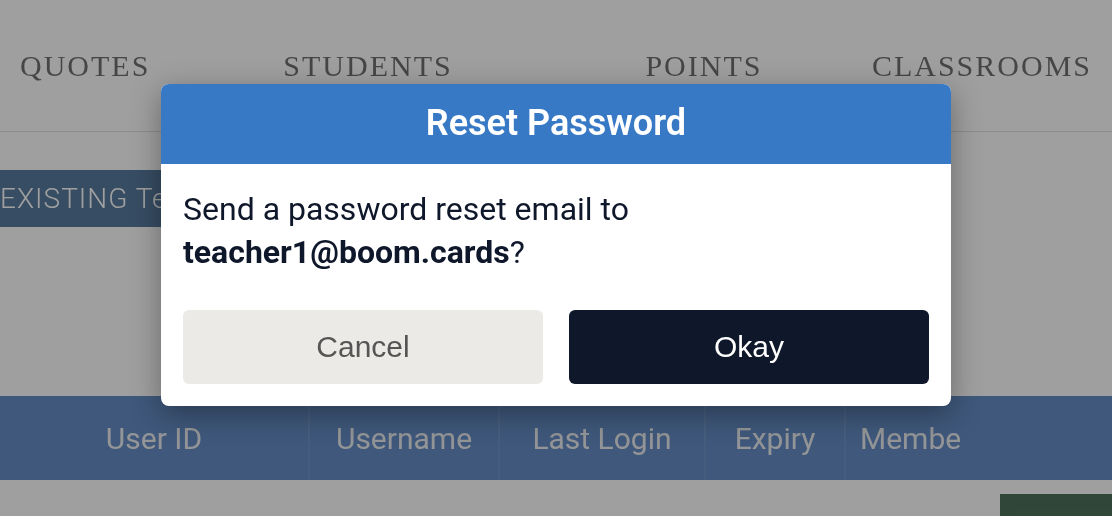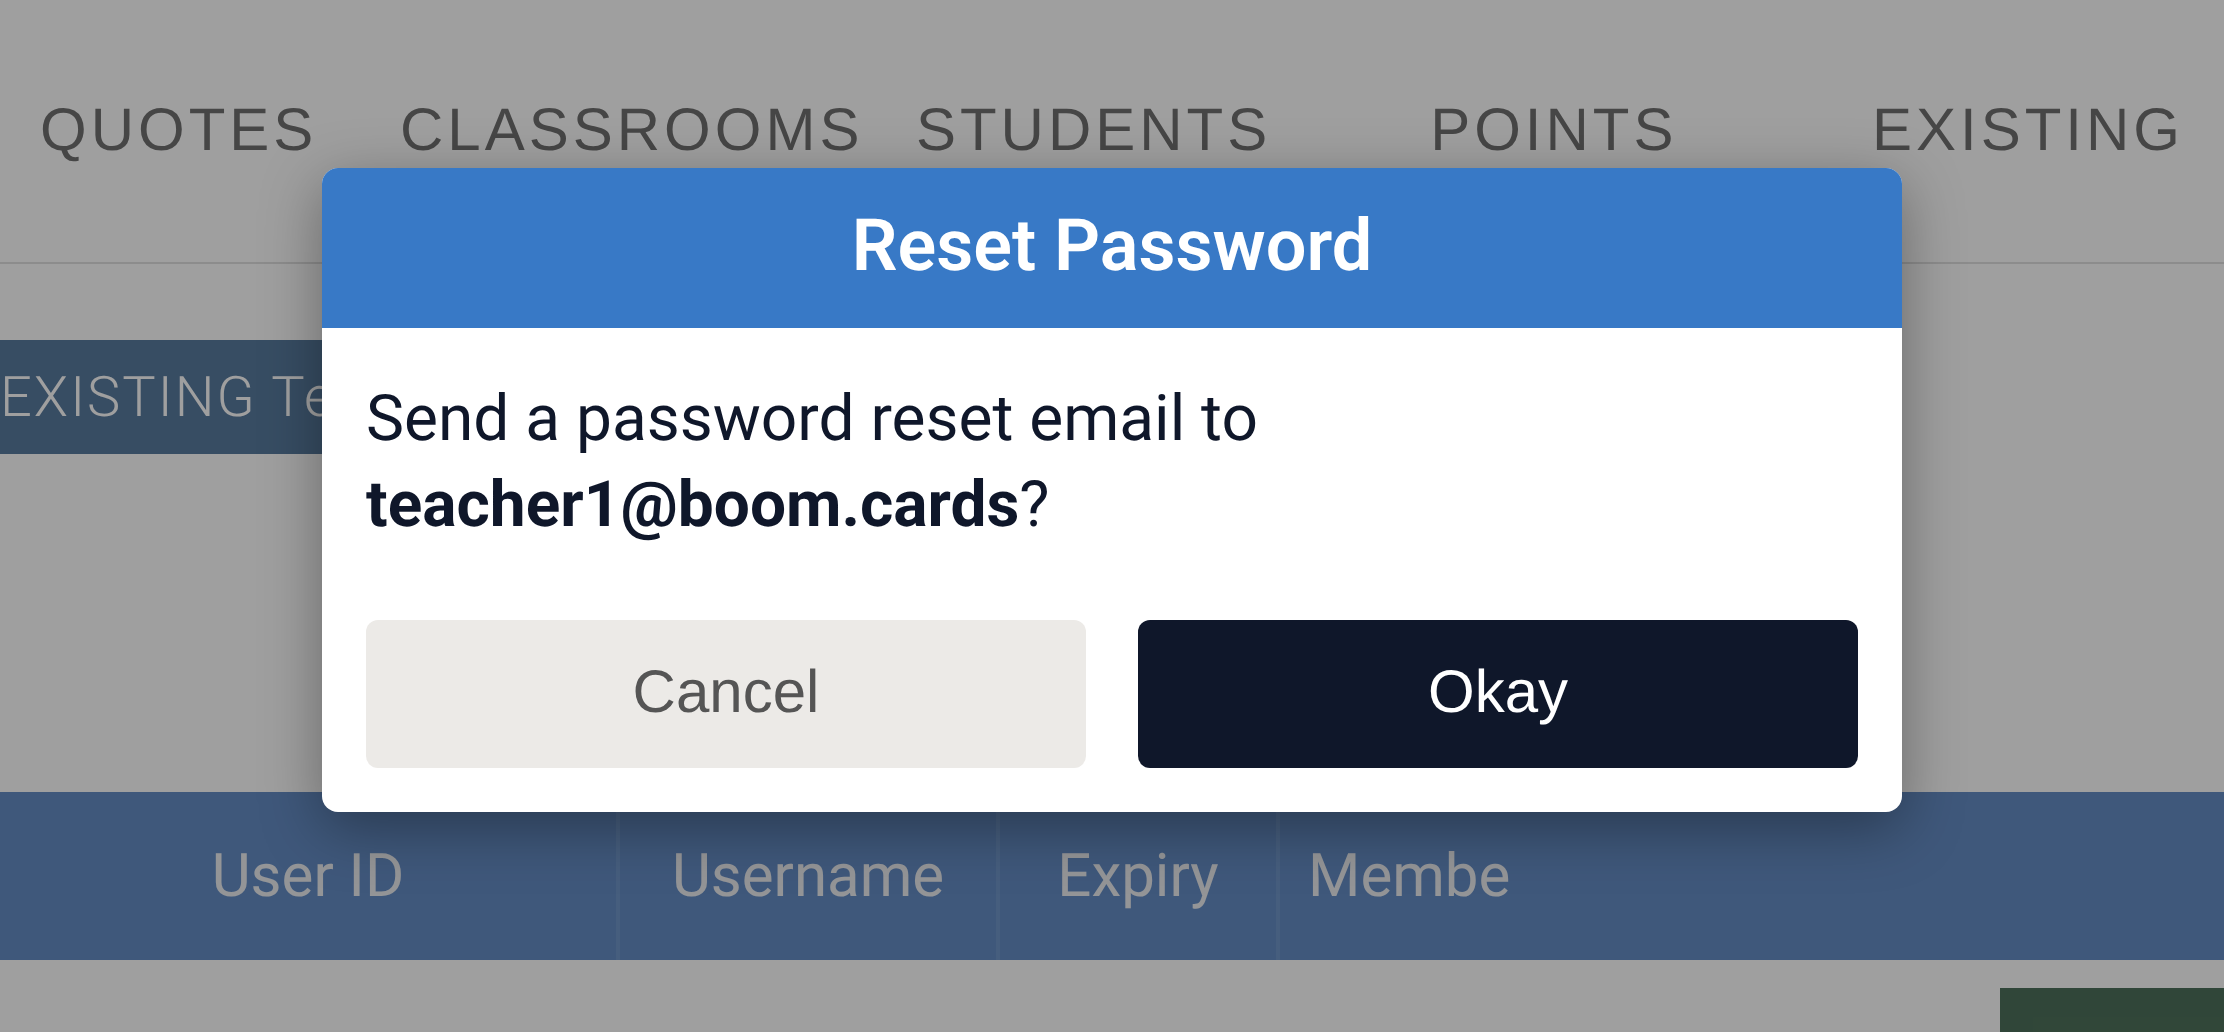--- a/index.html
+++ b/index.html
@@ -6,21 +6,21 @@
   html, body { width: 1112px; height: 516px; overflow: hidden; font-family: -apple-system, BlinkMacSystemFont, "Segoe UI", Roboto, sans-serif; }
   body { position: relative; background: #fff; }
 
   
   .bg { position: absolute; inset: 0; }
   .tabs {
     display: flex;
     align-items: center;
     height: 132px;
     border-bottom: 1px solid #d6d6d6;
-    font-family: Liberation Sans, sans-serif;
+    font-family: Liberation Serif, serif;
     font-stretch: condensed;
     letter-spacing: 2px;
     font-size: 30px;
     color: #3b3b3b;
     padding: 0 20px;
   }
   .tabs .tab { flex: 1; text-align: center; white-space: nowrap; }
   .tabs .tab.first { text-align: left; flex: 0 0 180px; }
   .tabs .tab.last { text-align: right; flex: 0 0 200px; }
 
@@ -111,31 +111,31 @@
   }
   .mbtn.cancel { background: #eceae7; color: #555; }
   .mbtn.okay { background: #0f172a; color: #fff; }
 </style>
 </head>
 <body>
 
 <div class="bg">
   <div class="tabs">
     <div class="tab first">QUOTES</div>
-    <div class="tab">CLASSROOMS</div>
     <div class="tab">STUDENTS</div>
     <div class="tab">POINTS</div>
-    <div class="tab last">EXISTING </div>
+    <div class="tab last">CLASSROOMS </div>
   </div>
   <div class="midstrip">
     <div class="btn-existing">EXISTING Tea</div>
   </div>
   <div class="headerrow">
     <div class="col c3">User ID</div>
     <div class="col c2">Username</div>
+    <div class="col c4">Last Login</div>
     <div class="col c5">Expiry</div>
     <div class="col c6">Membe</div>
   </div>
   <div class="lowerstrip">
     <div class="greenbox"></div>
   </div>
 </div>
 
 <div class="overlay">
   <div class="modal">

